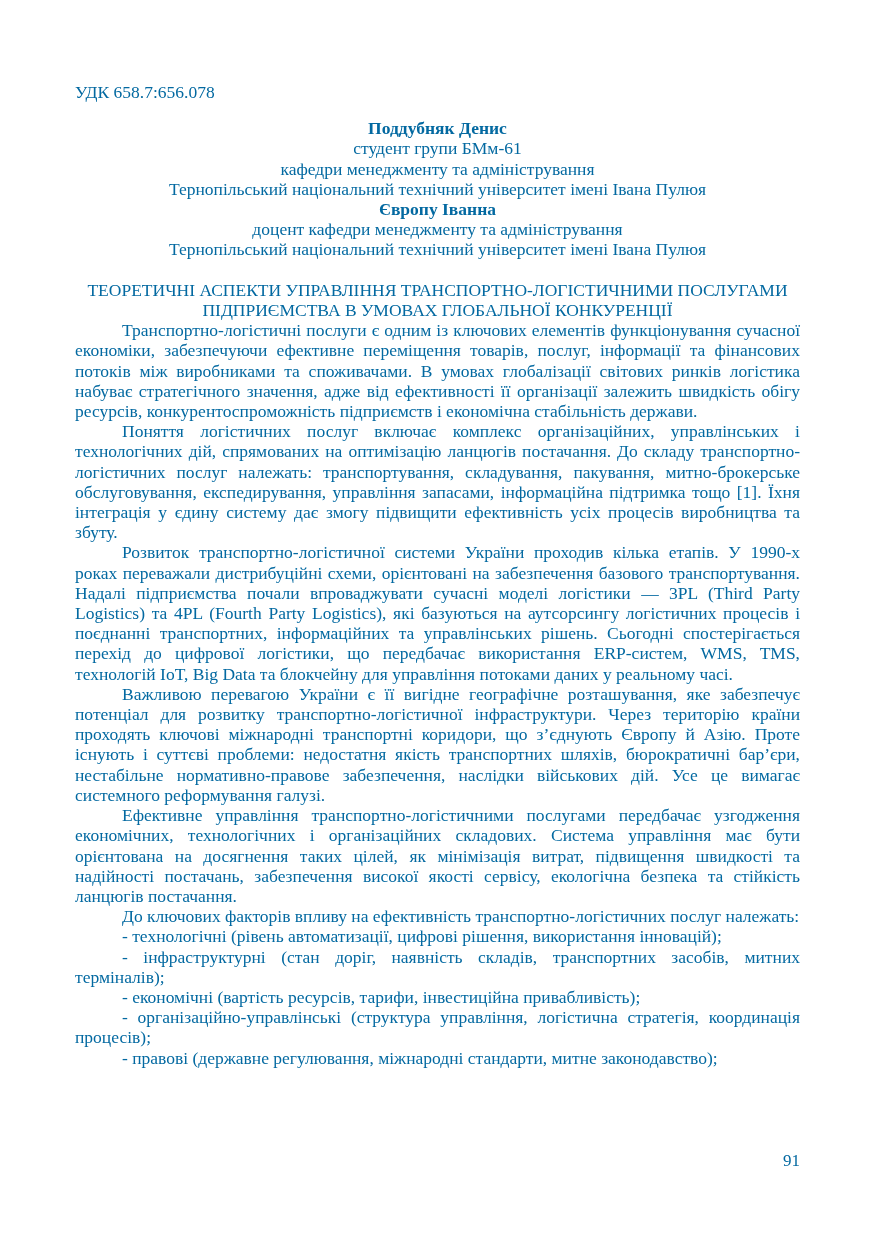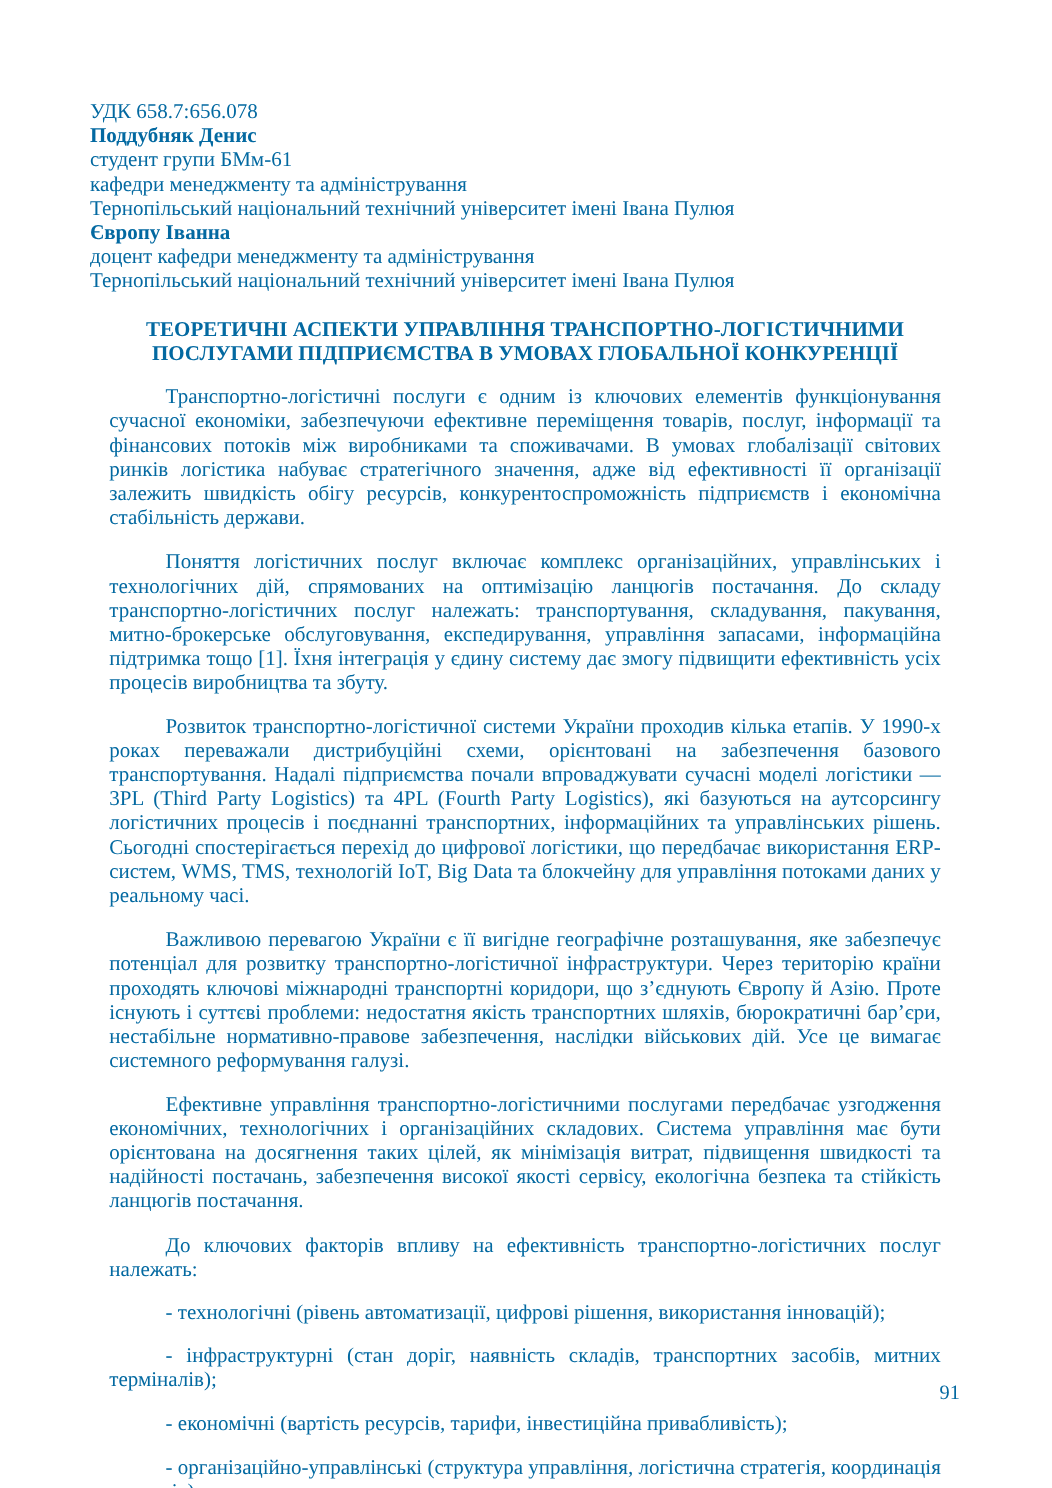--- a/index.html
+++ b/index.html
@@ -21,33 +21,34 @@
     left: 75px;
     top: 82px;
     width: 725px;
     font-size: 17.5px;
     line-height: 20.2px;
   }
   .udc {
     text-align: left;
   }
   .authors {
-    text-align: left;
+    text-align: center;
+    margin-top: 16px;
   }
   .author-name {
     font-weight: bold;
   }
   .article-title {
     font-size: 17.5px;
-    font-weight: bold;
+    font-weight: normal;
     text-align: center;
     margin: 20.2px 0 0 0;
   }
   p.body-par {
-    margin: 16px;
+    margin: 0;
     text-align: justify;
     text-indent: 47px;
   }
   .page-number {
     position: absolute;
     left: 75px;
     top: 1151px;
     width: 725px;
     text-align: right;
     font-size: 17px;

